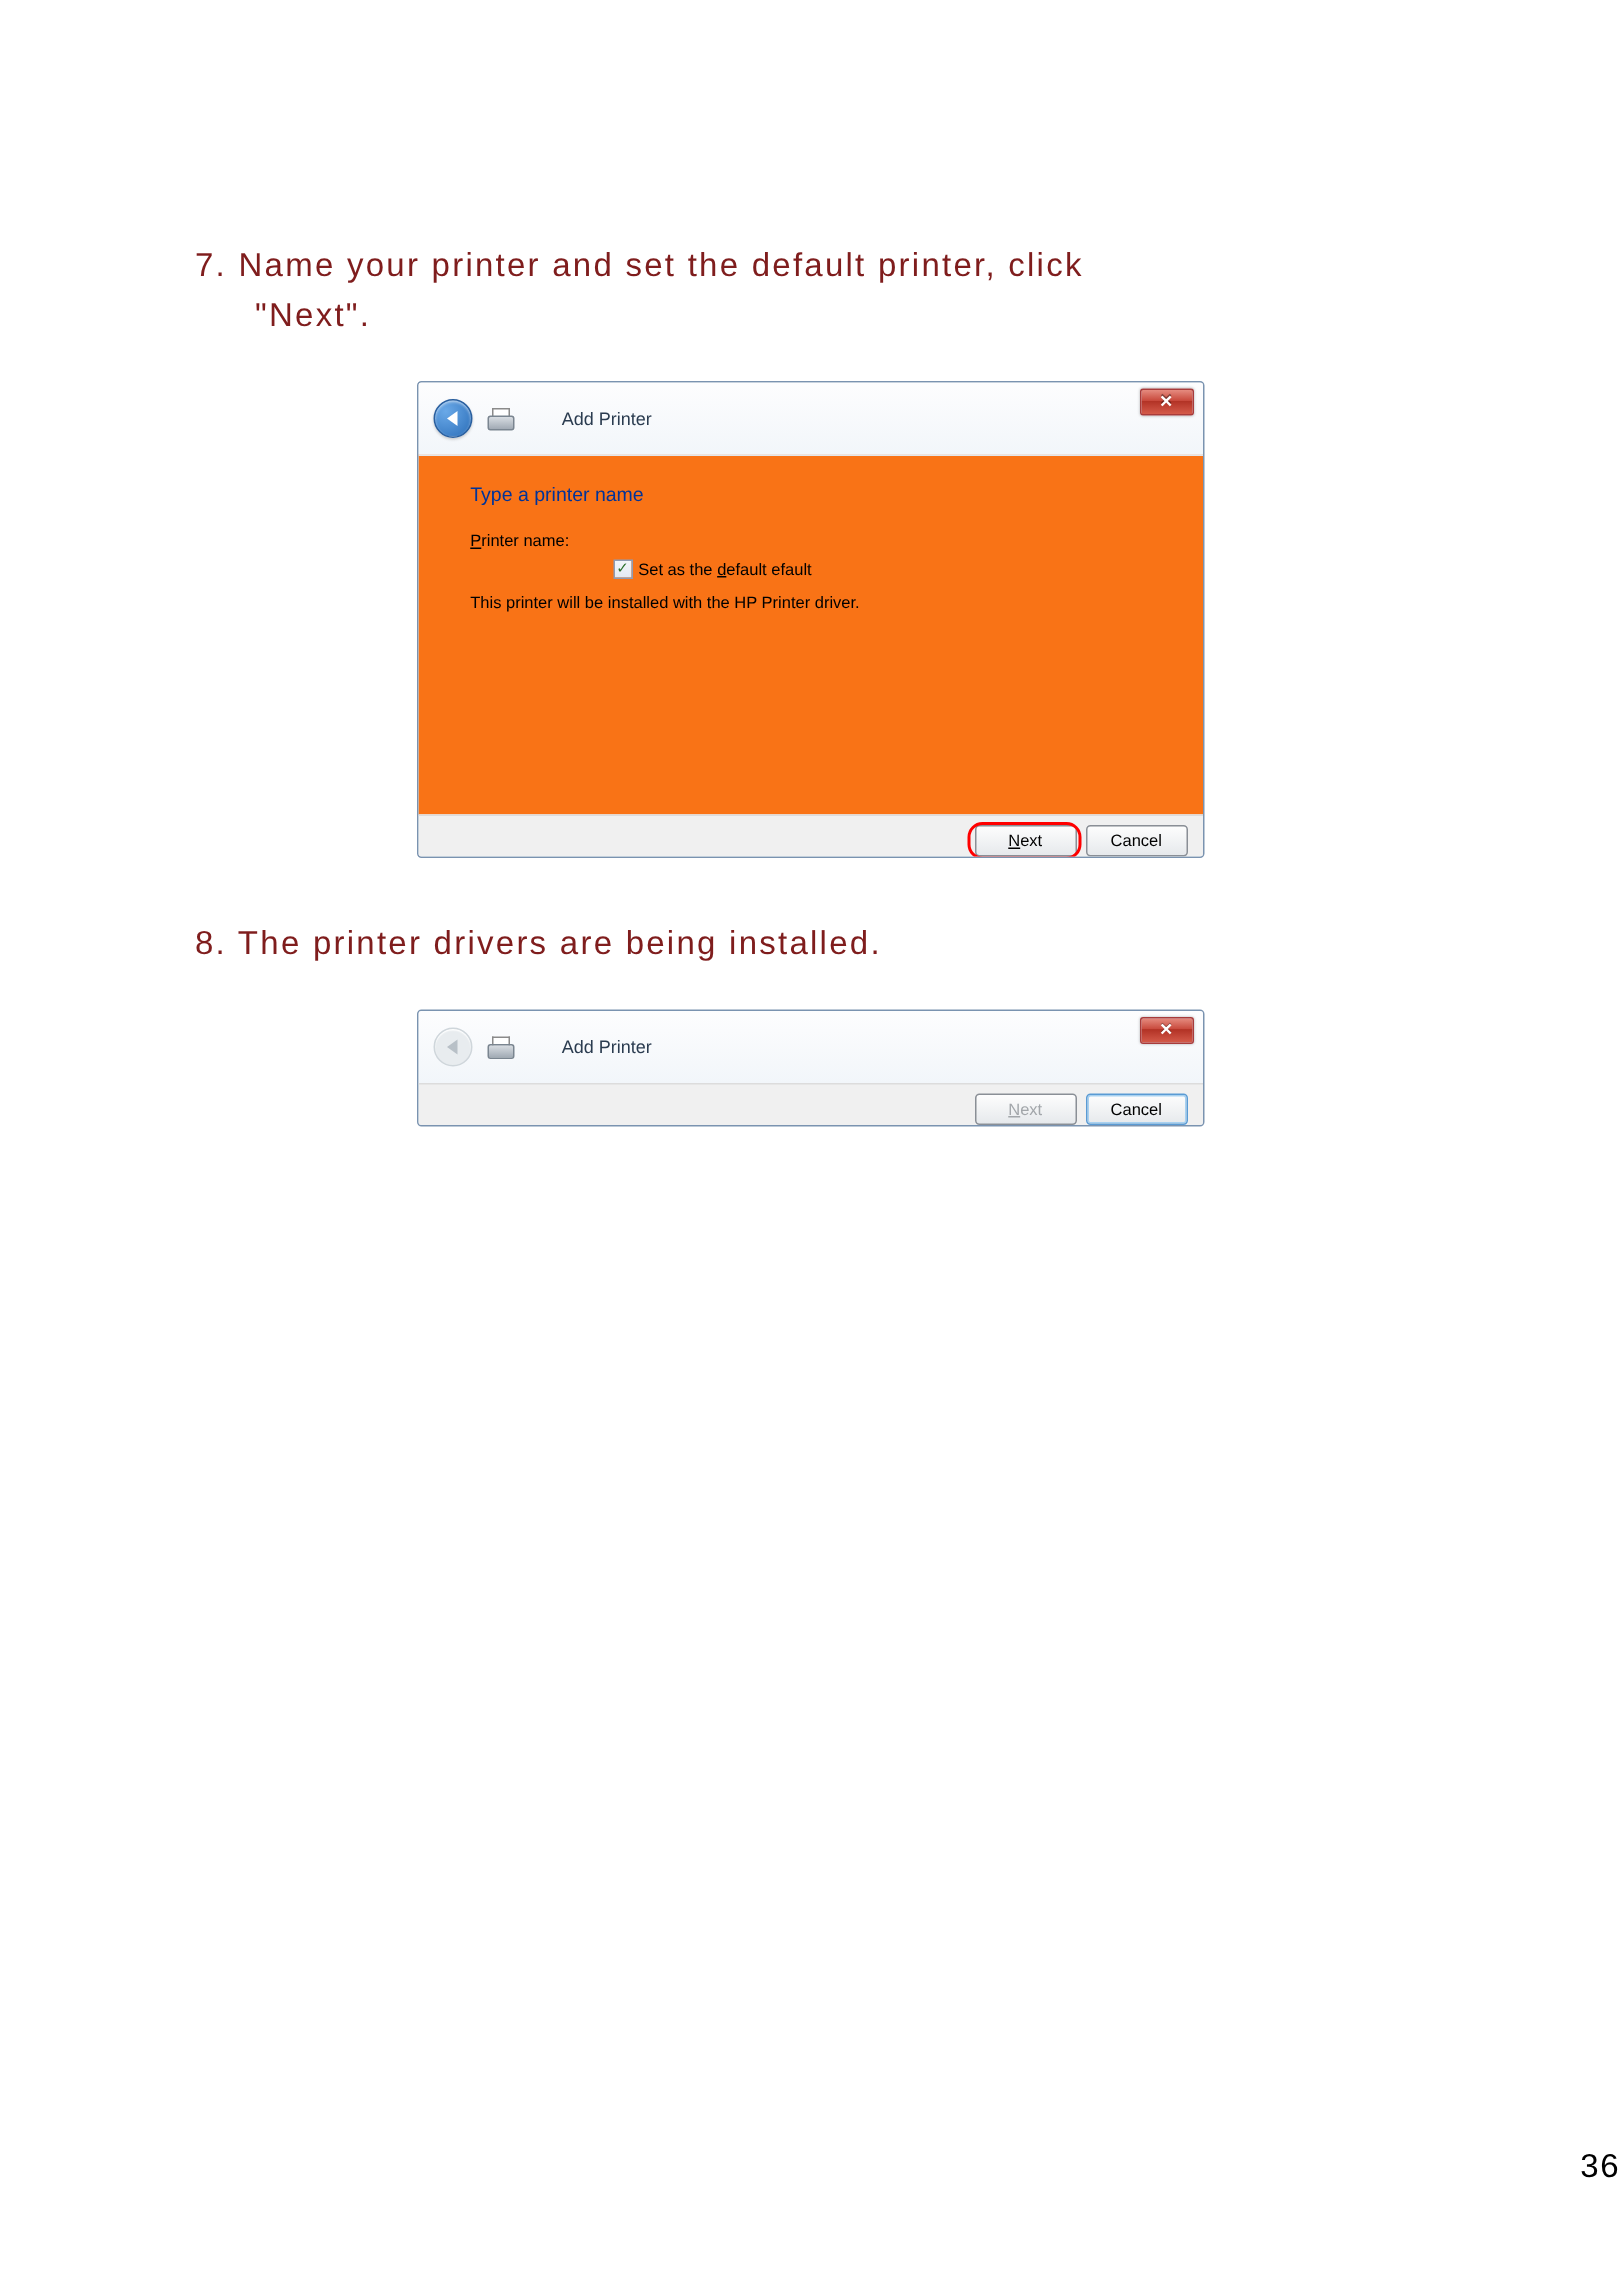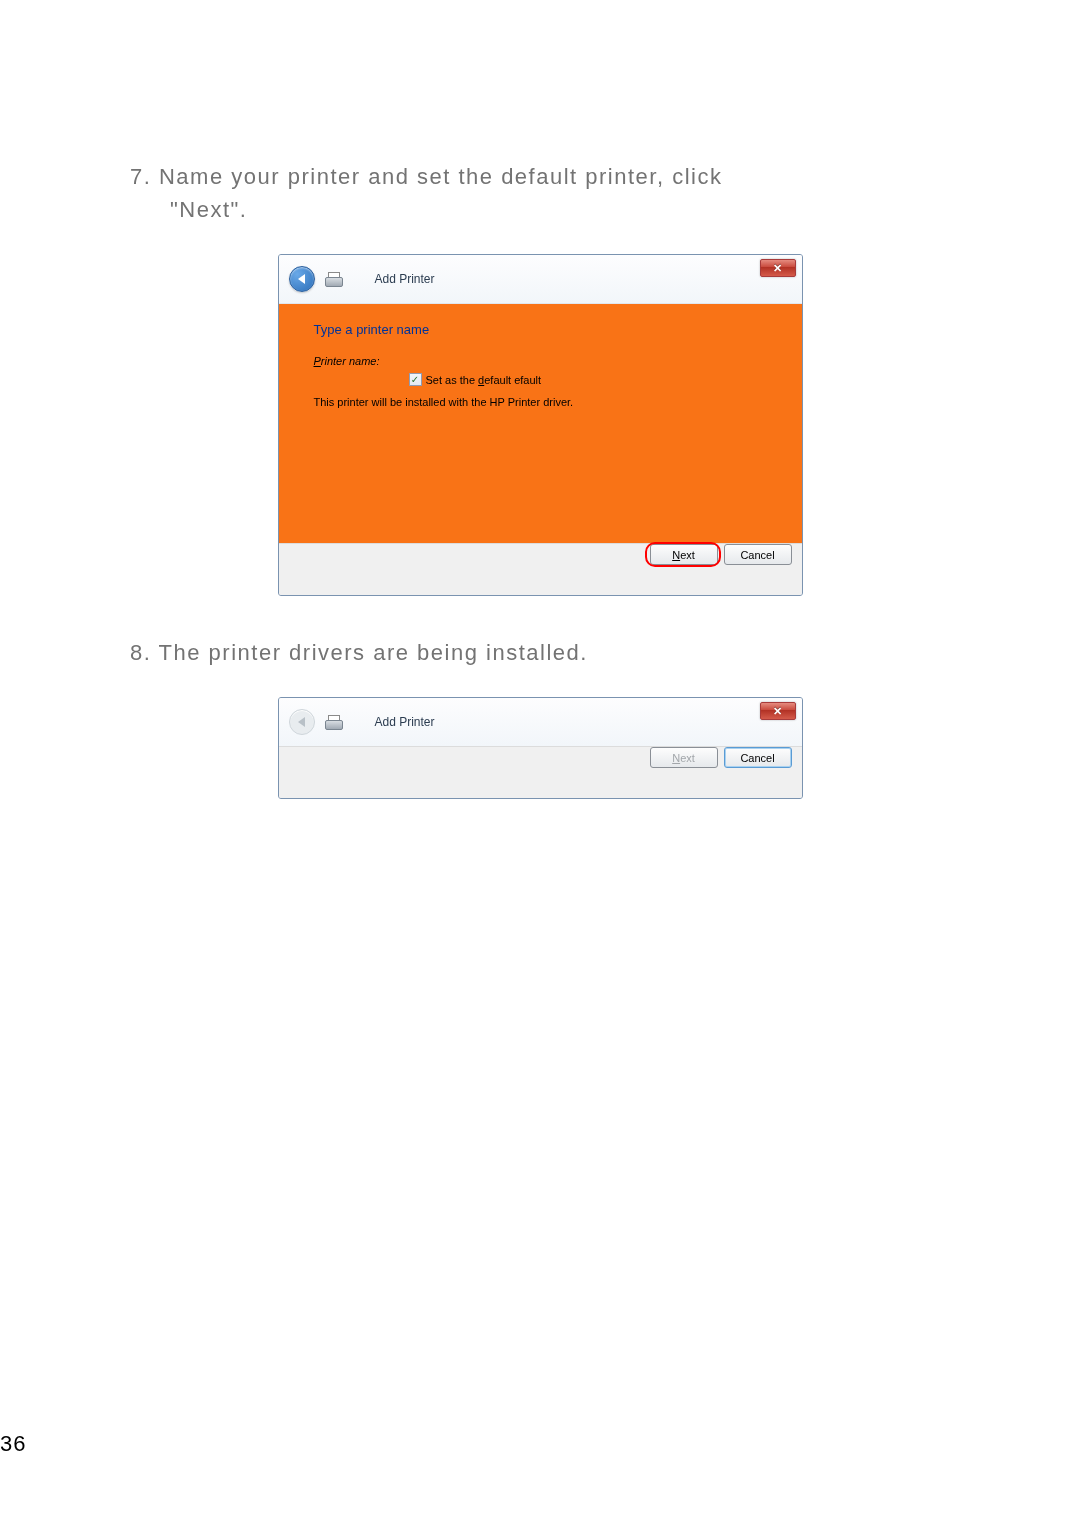--- a/index.html
+++ b/index.html
@@ -8,21 +8,21 @@
       height: 1527px;
       background: #fff;
       font-family: "Segoe UI", Tahoma, sans-serif;
       color: #000;
       position: relative;
       padding: 160px 130px 0 130px;
     }
     .step-text {
       font-size: 22px;
       letter-spacing: 1.5px;
-      color: #737373;
+      color: #7f1d1d;
       line-height: 1.5;
       margin-bottom: 28px;
     }
     .step-indent { margin-left: 40px; }
     .dialog-wrap { display: flex; justify-content: center; margin-bottom: 40px; }
 
     .dialog {
       width: 525px;
       background: #fdfdfd;
       border: 1px solid #7a93b0;
@@ -110,21 +110,21 @@
       min-height: 240px;
       background: #f97316;
       border-top: 1px solid #e1e7ee;
     }
     .body-heading {
       color: #003399;
       font-size: 13px;
       margin: 8px 0 18px 0;
     }
     .form-row { display: flex; align-items: center; margin-bottom: 6px; }
-    .form-label { font-size: 11px; color: #000; width: 95px; font-style: italic; }
+    .form-label { font-size: 11px; color: #000; width: 95px; }
     .underline { text-decoration: underline; }
     .text-input {
       flex: 1;
       height: 20px;
       border: 1px solid #7a9ccf;
       font-size: 11px;
       padding: 0 3px;
       background: #fff;
     }
     .text-input .highlighted {
@@ -143,25 +143,25 @@
       border: 1px solid #8f9bb3;
       background: linear-gradient(#f2f5fa,#e4eaf3);
       margin-right: 4px;
       display: flex; align-items: center; justify-content: center;
       font-size: 10px; color: #2b6f2b;
       line-height: 1;
     }
     .info-text { font-size: 11px; color: #000; margin-top: 4px; }
 
     .dialog-footer {
-      height: 52px;
+      height: 28px;
       background: #f0f0f0;
       border-top: 1px solid #dcdcdc;
       display: flex;
-      align-items: flex-start;
+      align-items: flex-end;
       justify-content: flex-end;
       padding: 0 10px;
       gap: 6px;
     }
     .btn {
       min-width: 68px;
       height: 21px;
       font-size: 11px;
       border: 1px solid #8a8f96;
       border-radius: 3px;
@@ -212,21 +212,21 @@
       width: 25%;
       top: 0; bottom: 0;
       background: linear-gradient(#7fe07a,#2fbf2a 45%,#1fae1a 46%,#5fd85a);
       border-radius: 2px;
     }
 
     .page-number {
       position: absolute;
       left: 0; right: 0;
       bottom: 70px;
-      text-align: left;
+      text-align: right;
       font-size: 22px;
       letter-spacing: 1px;
     }
   </style>
 </head>
 <body>
 
 <div class="step-text">
   <span>7.</span>
   <span>Name your printer and set the default printer, click</span><br>

